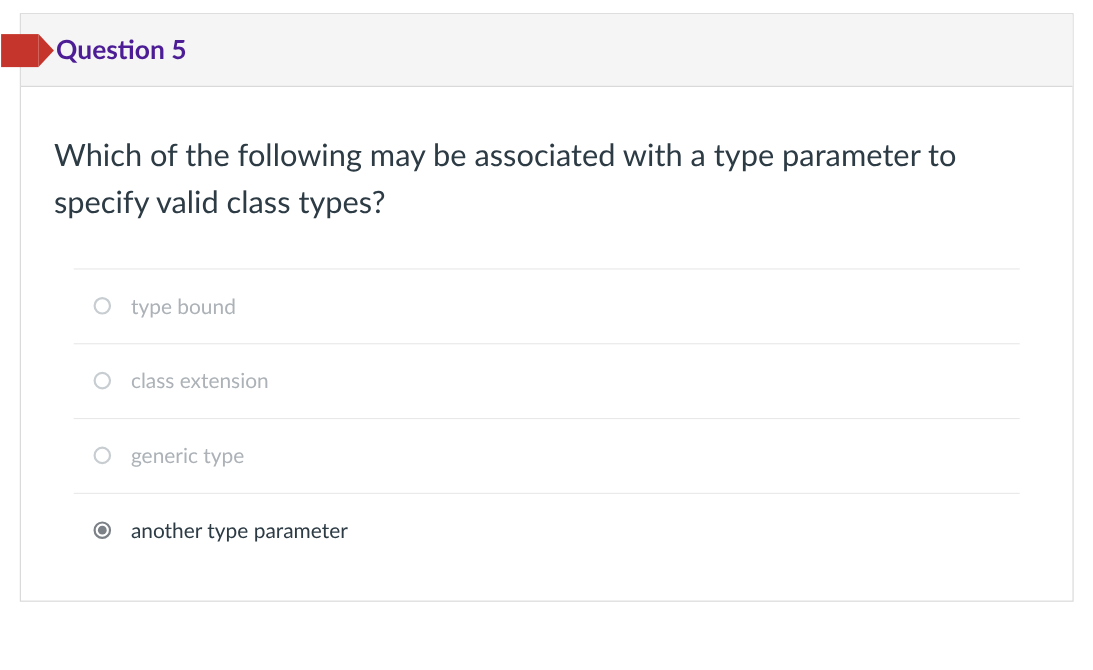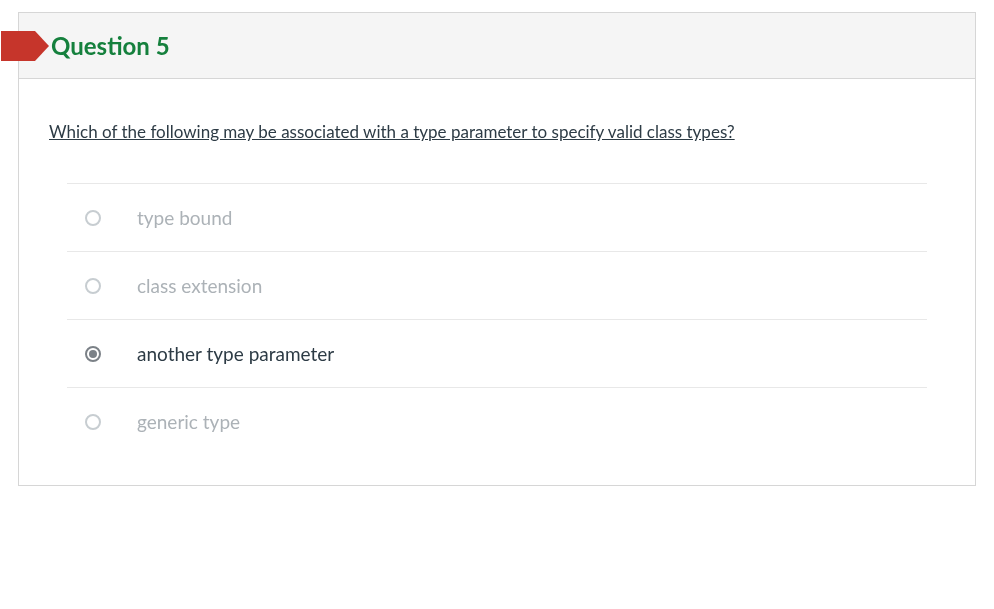--- a/index.html
+++ b/index.html
@@ -41,43 +41,41 @@
       top: 0;
       width: 0;
       height: 0;
       border-top: 15px solid transparent;
       border-bottom: 15px solid transparent;
       border-left: 14px solid #c6352b;
     }
     .question-title {
       font-size: 24px;
       font-weight: 700;
-      color: #15803d;
+      color: #4c1d95;
       margin-left: 6px;
     }
     .question-body {
       padding: 40px 30px 30px 30px;
     }
     .question-prompt {
-      font-size: 17px;
+      font-size: 28px;
       color: #2d3b45;
       line-height: 1.55;
       font-weight: 400;
       margin-bottom: 38px;
-      text-decoration: underline;
     }
     .answers-list {
       margin: 0 18px;
     }
     .answer-row {
       display: flex;
       align-items: center;
       padding: 22px 0 22px 18px;
       border-top: 1px solid #e8e8e8;
-      gap: 18px;
     }
     .answer-row:last-child {
       border-bottom: none;
     }
     .answer-radio {
       appearance: none;
       -webkit-appearance: none;
       width: 16px;
       height: 16px;
       border: 2px solid #c7cdd1;
@@ -123,23 +121,23 @@
     <div class="question-prompt">Which of the following may be associated with a type parameter to specify valid class types?</div>
     <div class="answers-list">
       <label class="answer-row">
         <input type="radio" name="q5" class="answer-radio" style="">
         <span class="answer-label">type bound</span>
       </label>
       <label class="answer-row">
         <input type="radio" name="q5" class="answer-radio" style="">
         <span class="answer-label">class extension</span>
       </label>
+      <label class="answer-row">
+        <input type="radio" name="q5" class="answer-radio" style="">
+        <span class="answer-label">generic type</span>
+      </label>
       <label class="answer-row selected">
         <input type="radio" name="q5" class="answer-radio" checked="" style="">
         <span class="answer-label">another type parameter</span>
-      </label>
-      <label class="answer-row">
-        <input type="radio" name="q5" class="answer-radio" style="">
-        <span class="answer-label">generic type</span>
       </label>
     </div>
   </div>
 </div>
 
 </body></html>

